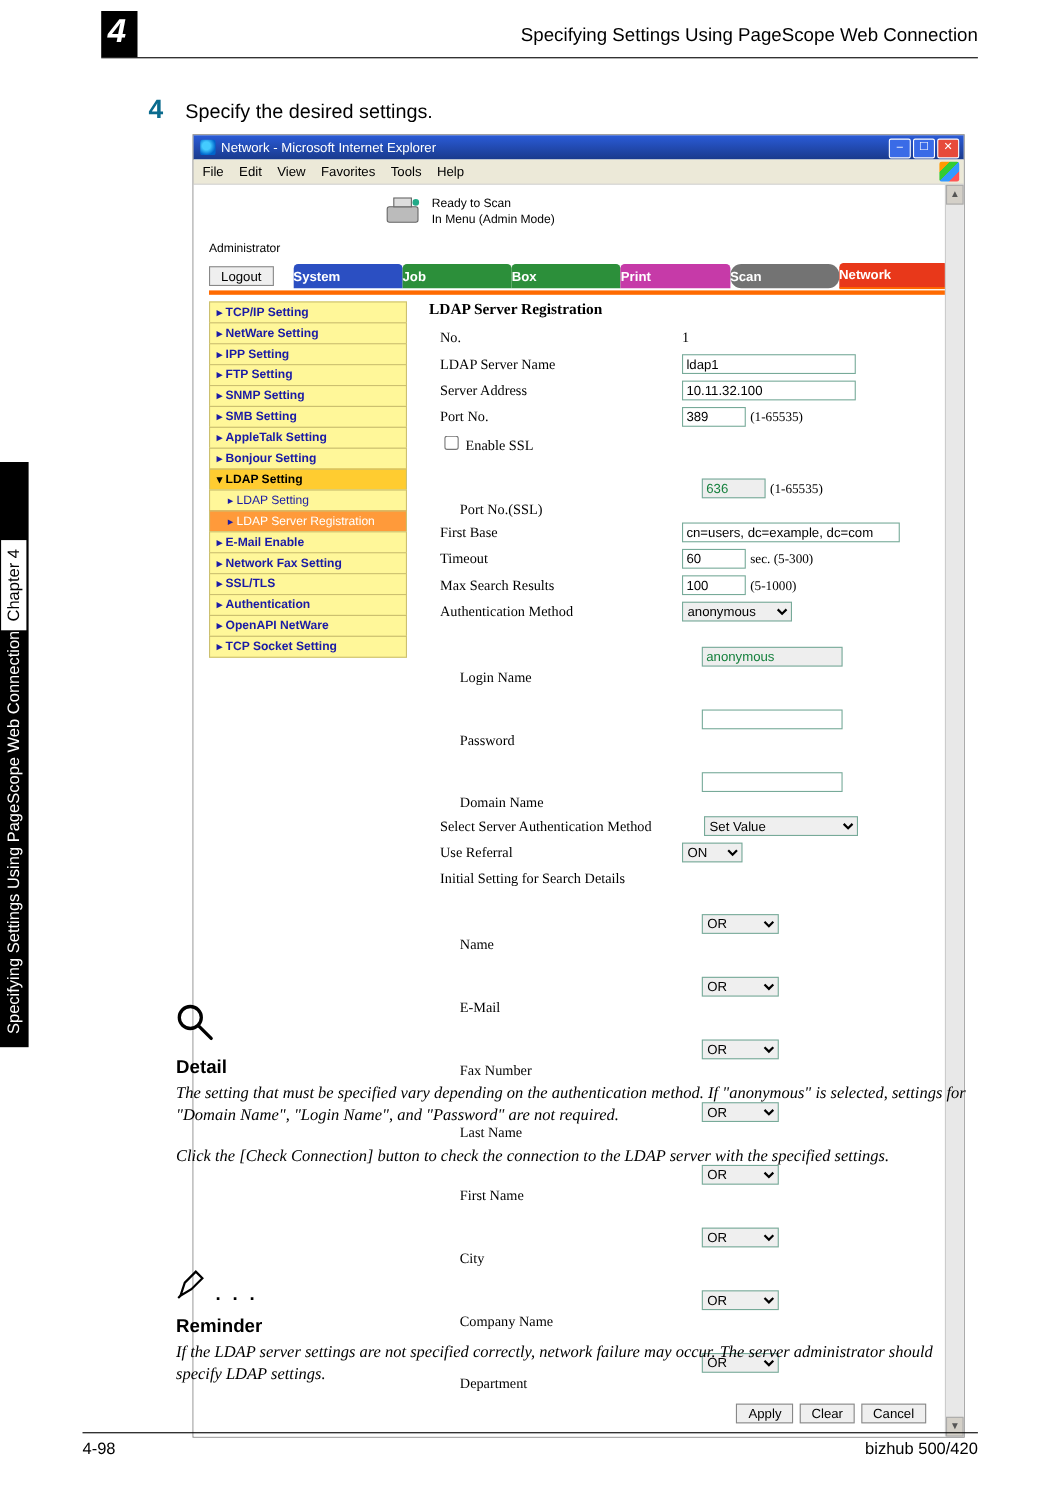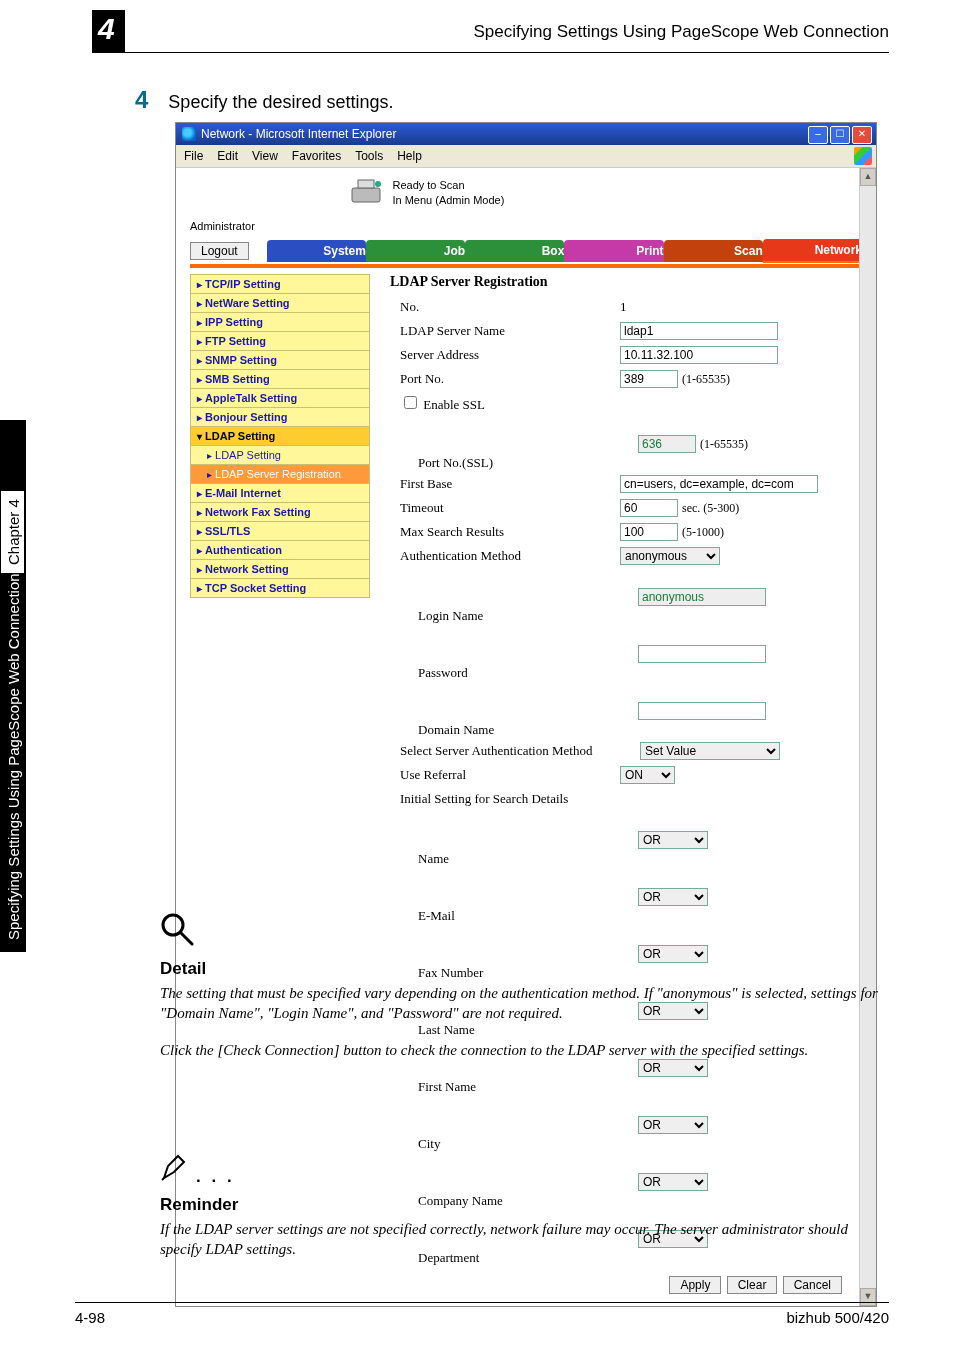--- a/index.html
+++ b/index.html
@@ -191,31 +191,31 @@
     padding: 1px 10px;
     margin-right: 18px;
     background: #efefef;
     border: 1px solid #888;
   }
   .tab {
     flex: 1;
     height: 22px;
     color: #fff;
     font-size: 12px;
-    text-align: right;
+    text-align: left;
     line-height: 22px;
     font-weight: bold;
     border-radius: 4px 4px 0 0;
     margin-right: 0;
   }
   .tab.system { background: #2b4fc2; }
   .tab.job { background: #2c8f3a; }
   .tab.box { background: #2c8f3a; }
   .tab.print { background: #c63aa8; }
-  .tab.scan { background: #c2410c; }
+  .tab.scan { background: #737373; border-radius: 10px; }
   .tab.network { background: #e8381a; border-bottom: 2px solid #ff6a00; }
   .orange-bar { height: 4px; background: #ff6a00; margin-top: 0; }
   .main-cols { display: flex; margin-top: 6px; }
   .sidenav {
     width: 180px;
     font-size: 11px;
   }
   .sidenav .item {
     background: #fff799;
     border: 1px solid #ccc070;
@@ -390,25 +390,25 @@
           <div class="item arrow">NetWare Setting</div>
           <div class="item arrow">IPP Setting</div>
           <div class="item arrow">FTP Setting</div>
           <div class="item arrow">SNMP Setting</div>
           <div class="item arrow">SMB Setting</div>
           <div class="item arrow">AppleTalk Setting</div>
           <div class="item arrow">Bonjour Setting</div>
           <div class="item active arrow">LDAP Setting</div>
           <div class="item sub arrow">LDAP Setting</div>
           <div class="item sub selected arrow">LDAP Server Registration</div>
-          <div class="item arrow">E-Mail Internet</div>
+          <div class="item arrow">E-Mail Enable</div>
           <div class="item arrow">Network Fax Setting</div>
           <div class="item arrow">SSL/TLS</div>
           <div class="item arrow">Authentication</div>
-          <div class="item arrow">Network Setting</div>
+          <div class="item arrow">OpenAPI NetWare</div>
           <div class="item arrow">TCP Socket Setting</div>
         </div>
 
         <div class="content-pane">
           <h3>LDAP Server Registration</h3>
 
           <div class="frow">
               <div class="lbl">No.</div>
               <div class="val">1</div>
             </div>

